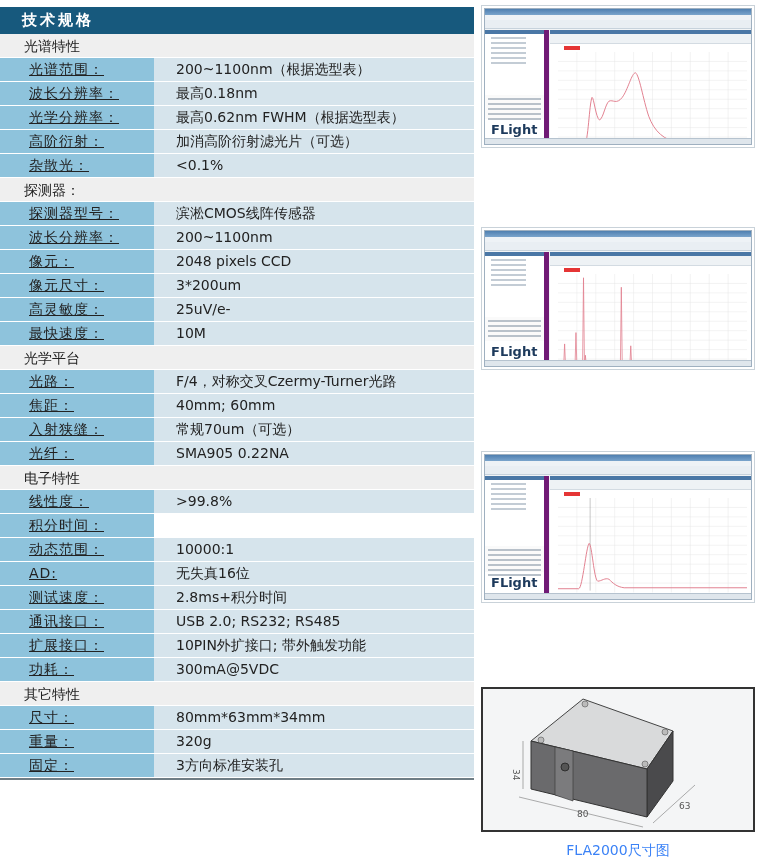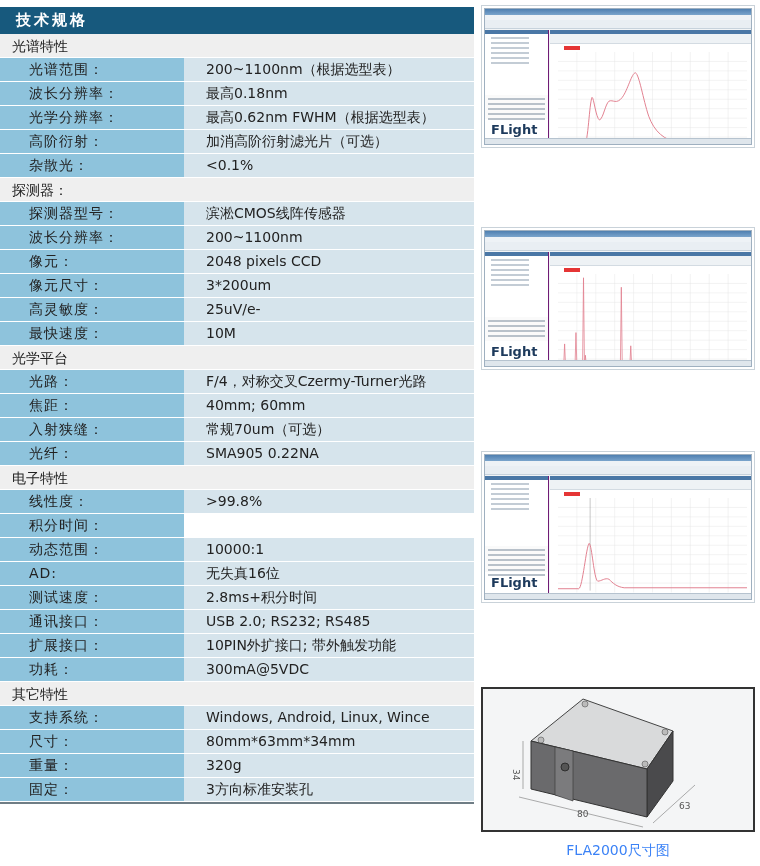--- a/index.html
+++ b/index.html
@@ -3,49 +3,50 @@
 <meta charset="utf-8">
 <style>
   * { box-sizing: border-box; margin: 0; padding: 0; }
   html, body { width: 760px; height: 866px; background: #ffffff; overflow: hidden; }
   body { position: relative; font-family: "DejaVu Sans", "Liberation Sans", sans-serif; color: #222; }
 
   .spec { position: absolute; left: 0; top: 7px; width: 474px; }
   .spec-title {
     height: 27px; background: #17597d; color: #fff;
     font-size: 15px; font-weight: bold; letter-spacing: 3px;
-    padding-left: 16px; line-height: 27px;
+    padding-left: 22px; line-height: 27px;
   }
   .section {
     height: 24px; background: #efefef; color: #222;
-    font-size: 14px; line-height: 24px; padding-left: 12px;
+    font-size: 14px; line-height: 24px; padding-left: 24px;
     border-bottom: 1px solid #ffffff;
   }
   .row { display: flex; height: 24px; border-bottom: 1px solid #ffffff; }
   .row .k {
-    width: 184px; background: #8ec3dc; color: #222;
+    width: 154px; background: #8ec3dc; color: #222;
     font-size: 14px; line-height: 23px; padding-left: 29px;
     letter-spacing: 1px;
+    text-decoration: underline;
   }
   .row .v {
     flex: 1; background: #d6e4ec; color: #222;
     font-size: 14px; line-height: 23px; padding-left: 22px;
   }
   .spec-bottom { height: 2px; background: #6f7d85; }
 
   
   .shot {
     position: absolute; left: 481px; width: 274px; background: #ffffff;
     border: 1px solid #c9d2d9;
   }
   .win { position: absolute; inset: 2px; background: #f2f4f6; border: 1px solid #9fb0c0; overflow: hidden; }
   .win .titlebar { height: 6px; background: linear-gradient(#4f7fb0, #7aa4cc); }
   .win .menubar { height: 5px; background: #eef2f6; }
   .win .toolbar { height: 9px; background: #e9eef3; border-bottom: 1px solid #c7d2dc; }
-  .win .left { position: absolute; left: 0; top: 21px; width: 64px; bottom: 6px; background: #fff; border-right: 1px solid #701a75; }
+  .win .left { position: absolute; left: 0; top: 21px; width: 64px; bottom: 6px; background: #fff; border-right: 5px solid #701a75; }
   .win .left .ph { height: 4px; background: #4a77a6; }
   .win .left .tree { height: 58%; }
   .win .left .tree i { display: block; height: 2px; margin: 3px 4px 0 6px; background: #c3ccd5; width: 60%; }
   .win .left .log { position: absolute; left: 0; right: 0; top: 60%; height: 22%; background: #fafafa; }
   .win .left .log i { display: block; height: 2px; margin: 3px 3px 0 3px; background: #b8c1ca; }
   .win .left .logo { position: absolute; left: 0; right: 0; bottom: 0; height: 18%; font-family: "DejaVu Sans", sans-serif; font-weight: bold; color: #1d3a5c; font-size: 13px; padding-left: 6px; line-height: 22px; }
   .win .main { position: absolute; left: 65px; right: 0; top: 21px; bottom: 6px; background: #fff; }
   .win .main .ph { height: 4px; background: #4a77a6; }
   .win .main .opts { height: 10px; background: #eef2f5; border-bottom: 1px solid #d3dbe2; }
   .win .main .redtag { position: absolute; left: 14px; top: 16px; width: 16px; height: 4px; background: #e53535; }
@@ -153,24 +154,20 @@
       </div>
       <div class="row">
         <div class="k">扩展接口：</div>
         <div class="v">10PIN外扩接口; 带外触发功能</div>
       </div>
       <div class="row">
         <div class="k">功耗：</div>
         <div class="v">300mA@5VDC</div>
       </div>
       <div class="section">其它特性</div>
-      <div class="row">
-        <div class="k">支持系统：</div>
-        <div class="v">Windows, Android, Linux, Wince</div>
-      </div>
       <div class="row">
         <div class="k">尺寸：</div>
         <div class="v">80mm*63mm*34mm</div>
       </div>
       <div class="row">
         <div class="k">重量：</div>
         <div class="v">320g</div>
       </div>
       <div class="row">
         <div class="k">固定：</div>

